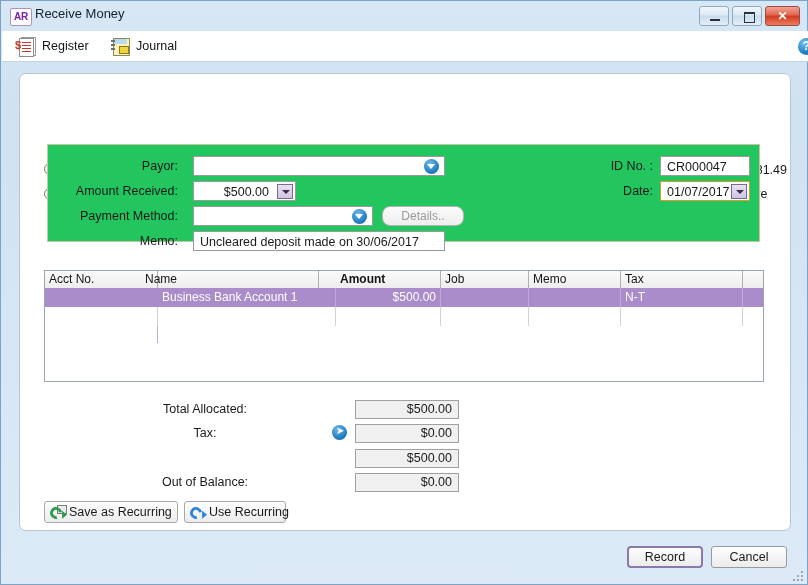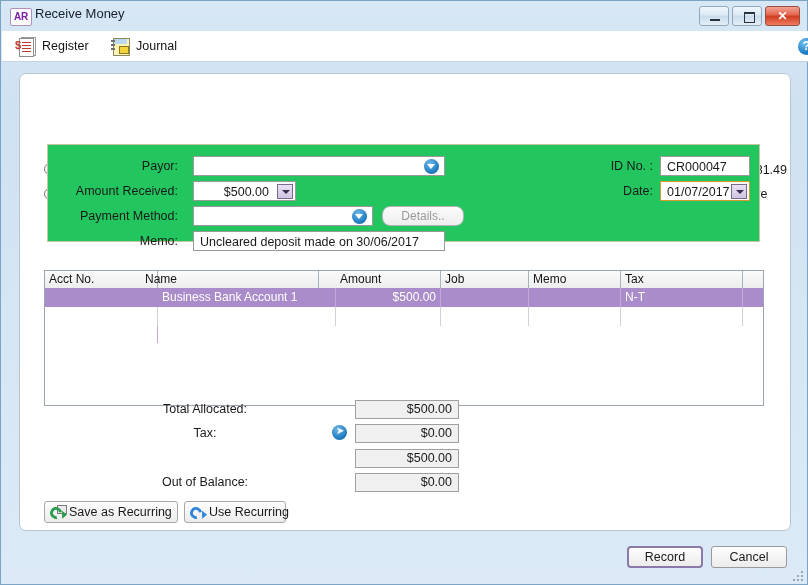--- a/index.html
+++ b/index.html
@@ -182,21 +182,21 @@
     color:#9a9a9a;font-size:12px;text-align:center;line-height:18px;
   }
   #lbl-memo{left:45px;top:89px;width:85px;}
   #fld-memo{left:145px;top:86px;width:252px;height:20px;}
   #lbl-idno{left:520px;top:14px;width:85px;}
   #fld-idno{left:612px;top:11px;width:90px;height:20px;}
   #lbl-date{left:520px;top:39px;width:85px;}
   #fld-date{left:612px;top:36px;width:90px;height:20px;border-color:#d79b2b;}
   
   #tbl{
-    position:absolute;left:24px;top:196px;width:720px;height:136px;
+    position:absolute;left:24px;top:196px;width:720px;height:112px;
     background:#ffffff;border:1px solid #9aa5b0;box-sizing:border-box;padding-left:10px;
   }
   #thead{
     position:absolute;left:0;top:0;right:0;height:17px;
     background:linear-gradient(to bottom,#fbfbfb 0%,#ededed 100%);
     border-bottom:1px solid #9aa5b0;
   }
   #thead .th{
     position:absolute;top:0;height:17px;box-sizing:border-box;
     border-right:1px solid #a9b2bb;font-size:12px;line-height:16px;padding-left:4px;
@@ -385,21 +385,21 @@
       <div class="fld" id="fld-date">
         <div class="txt">01/07/2017</div>
         <div class="spin"></div>
       </div>
     </div>
 
     <div id="tbl">
       <div id="thead">
         <div class="th" style="left:0;width:113px;">Acct No.</div>
         <div class="th" style="left:96px;width:178px;">Name</div>
-        <div class="th" style="left:291px;width:105px;">Amount</div>
+        <div class="th" style="left:291px;width:105px;font-weight:bold;">Amount</div>
         <div class="th" style="left:396px;width:88px;">Job</div>
         <div class="th" style="left:484px;width:92px;">Memo</div>
         <div class="th" style="left:576px;width:122px;">Tax</div>
         <div class="th" style="left:698px;width:20px;border-right:none;"></div>
       </div>
 
       <div class="trow sel" id="trow1">
         <div class="td" style="left:0;width:113px;margin-top:36px;">1-1110</div>
         <div class="td" style="left:113px;width:178px;">Business Bank Account 1</div>
         <div class="td num" style="left:291px;width:105px;">$500.00</div>

